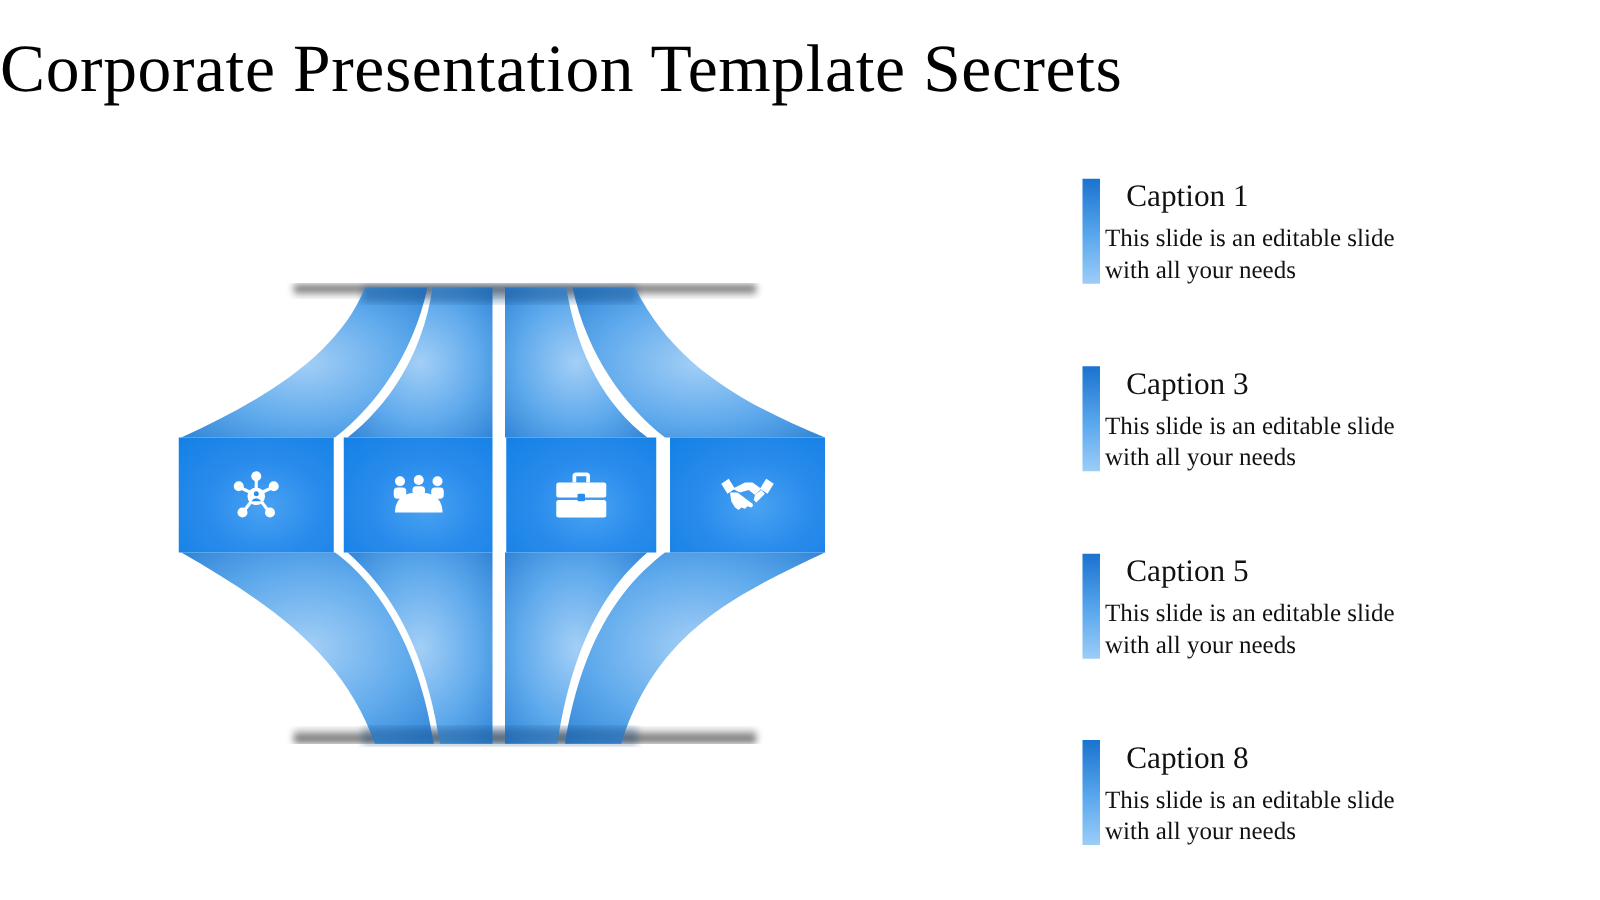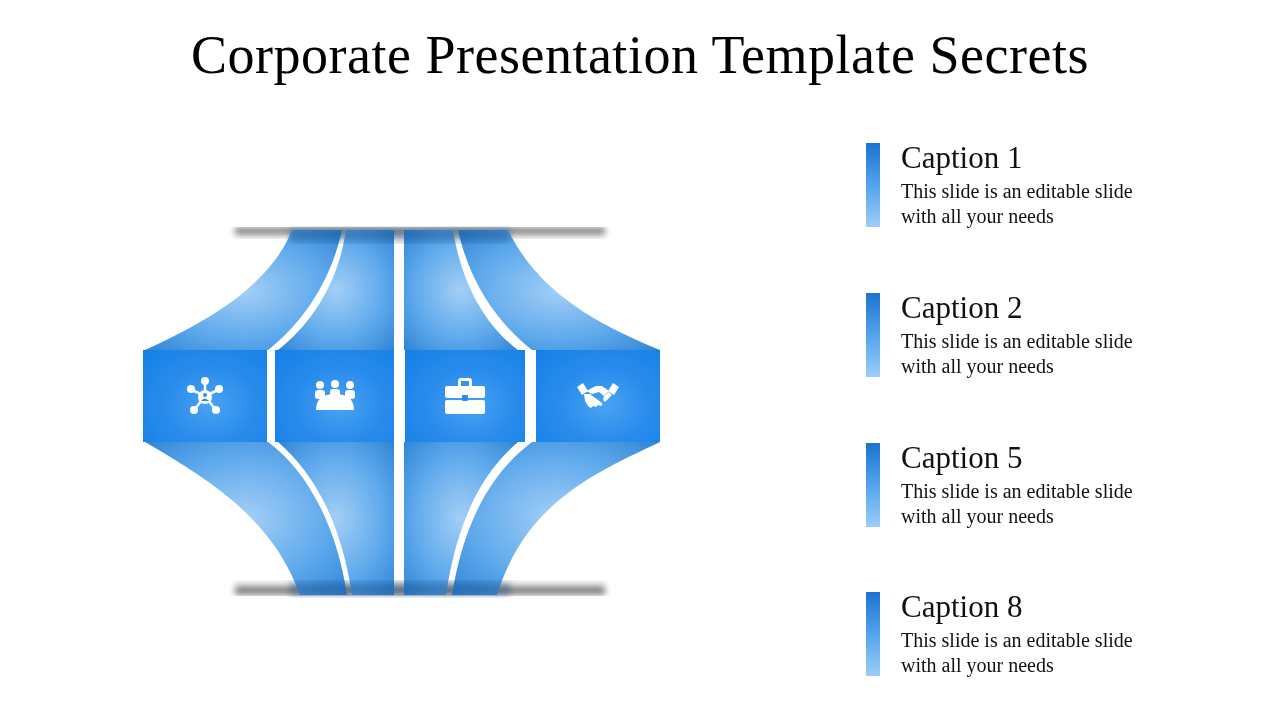--- a/index.html
+++ b/index.html
@@ -1,44 +1,44 @@
 <!DOCTYPE html>
 <html><head>
   <meta charset="utf-8">
   <style>
     html, body { margin: 0; padding: 0; }
     body {
       width: 1280px; height: 720px; background: #ffffff; position: relative; overflow: hidden;
       font-family: "DejaVu Serif", "Liberation Serif", serif; color: #111;
     }
     .title {
-      position: absolute; left: 0; top: 22px; width: 1280px; text-align: center;
+      position: absolute; left: 0; top: 22px; width: 1280px; text-align: left;
       font-family: "Liberation Serif", "DejaVu Serif", serif;
       font-size: 54px; line-height: 66px; color: #000; letter-spacing: 0.5px;
     }
     .diagram { position: absolute; left: 140px; top: 225px; width: 530px; height: 380px; }
     .diagram svg { position: absolute; left: 0; top: 0; }
     .tile {
       position: absolute; top: 125px; height: 92px;
       background: radial-gradient(ellipse at 55% 60%, #4aa3f2 0%, #2a8cec 45%, #1380e6 100%);
       display: flex; align-items: center; justify-content: center;
     }
     .tile svg { position: static; }
     .caption { position: absolute; left: 866px; width: 300px; }
     .caption .bar {
       position: absolute; left: 0; top: 0; width: 14px; height: 84px;
       background: linear-gradient(to bottom, #1a73cf 0%, #5aa8ee 55%, #9ccdf7 100%);
     }
     .caption .head {
       position: absolute; left: 35px; top: 0px;
       font-family: "Liberation Serif", "DejaVu Serif", serif;
-      font-size: 31px; line-height: 30px; color: #111; white-space: nowrap;
+      font-size: 25px; line-height: 30px; color: #111; white-space: nowrap;
     }
     .caption .body {
-      position: absolute; left: 35px; top: 36px;
+      position: absolute; left: 18px; top: 36px;
       font-family: "Liberation Serif", "DejaVu Serif", serif;
       font-size: 20px; line-height: 25px; color: #111; width: 260px;
     }
   </style>
 </head>
 <body>
 
 <div class="title">Corporate Presentation Template Secrets</div>
 
 <div class="diagram">
@@ -147,21 +147,21 @@
 </div>
 
 <div class="caption" style="top:143px;">
   <div class="bar"></div>
   <div class="head">Caption 1</div>
   <div class="body">This slide is an editable slide with all your needs</div>
 </div>
 
 <div class="caption" style="top:293px;">
   <div class="bar"></div>
-  <div class="head">Caption 2</div>
+  <div class="head">Caption 3</div>
   <div class="body">This slide is an editable slide with all your needs</div>
 </div>
 
 <div class="caption" style="top:443px;">
   <div class="bar"></div>
   <div class="head">Caption 5</div>
   <div class="body">This slide is an editable slide with all your needs</div>
 </div>
 
 <div class="caption" style="top:592px;">

